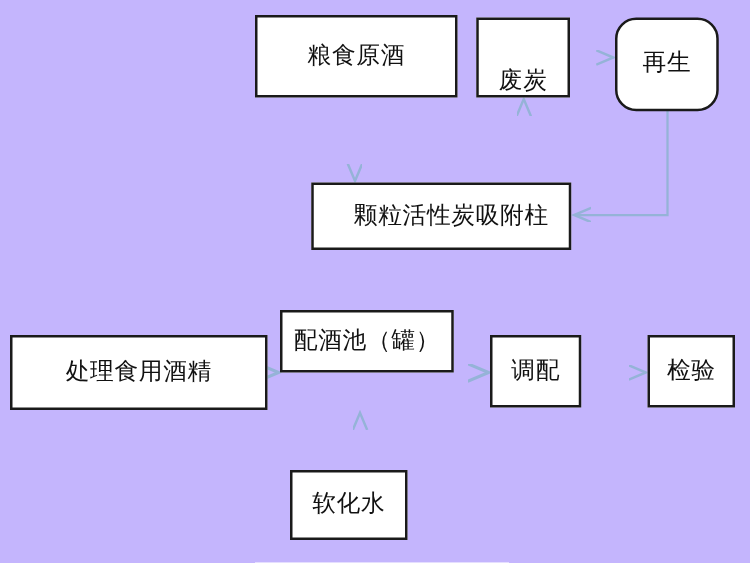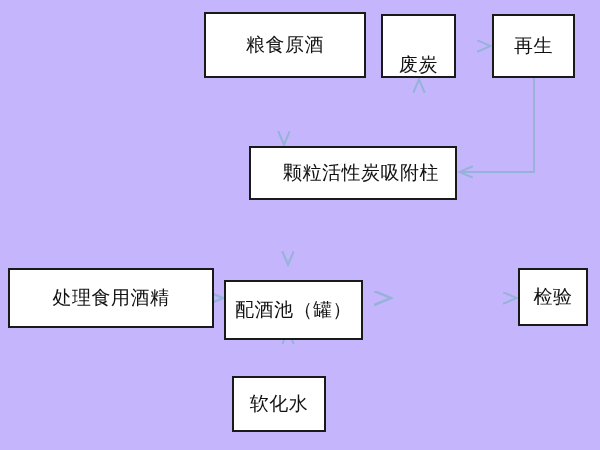--- a/index.html
+++ b/index.html
@@ -86,36 +86,39 @@
   </svg>
 
   <div class="node" style="left: 204px; top: 12px; width: 162px; height: 66px;">
       <span>粮食原酒</span>
     </div>
 
   <div class="node" style="left: 381px; top: 14px; width: 75px; height: 64px; align-items: flex-end;">
       <span>废炭</span>
     </div>
 
-  <div class="node" style="left: 492px; top: 14px; width: 83px; height: 64px;">
+  <div class="node" style="left: 492px; top: 14px; width: 83px; height: 75px; border-radius: 17px;">
       <span>再生</span>
     </div>
 
   <div class="node" style="left: 249px; top: 146px; width: 208px; height: 54px; padding-left: 16px;">
       <span>颗粒活性炭吸附柱</span>
     </div>
 
   <div class="node" style="left: 8px; top: 268px; width: 206px; height: 60px;">
       <span>处理食用酒精</span>
     </div>
 
-  <div class="node" style="left: 224px; top: 280px; width: 139px; height: 60px;">
+  <div class="node" style="left: 224px; top: 248px; width: 139px; height: 50px;">
       <span>配酒池（罐）</span>
     </div>
 
+  <div class="node" style="left: 392px; top: 268px; width: 73px; height: 58px;">
+      <span>调配</span>
+    </div>
 
   <div class="node" style="left: 518px; top: 268px; width: 70px; height: 58px; text-align: center;">
       <span>检验</span>
     </div>
 
   <div class="node" style="left: 232px; top: 376px; width: 94px; height: 56px;">
       <span>软化水</span>
     </div>
 
 </div>

